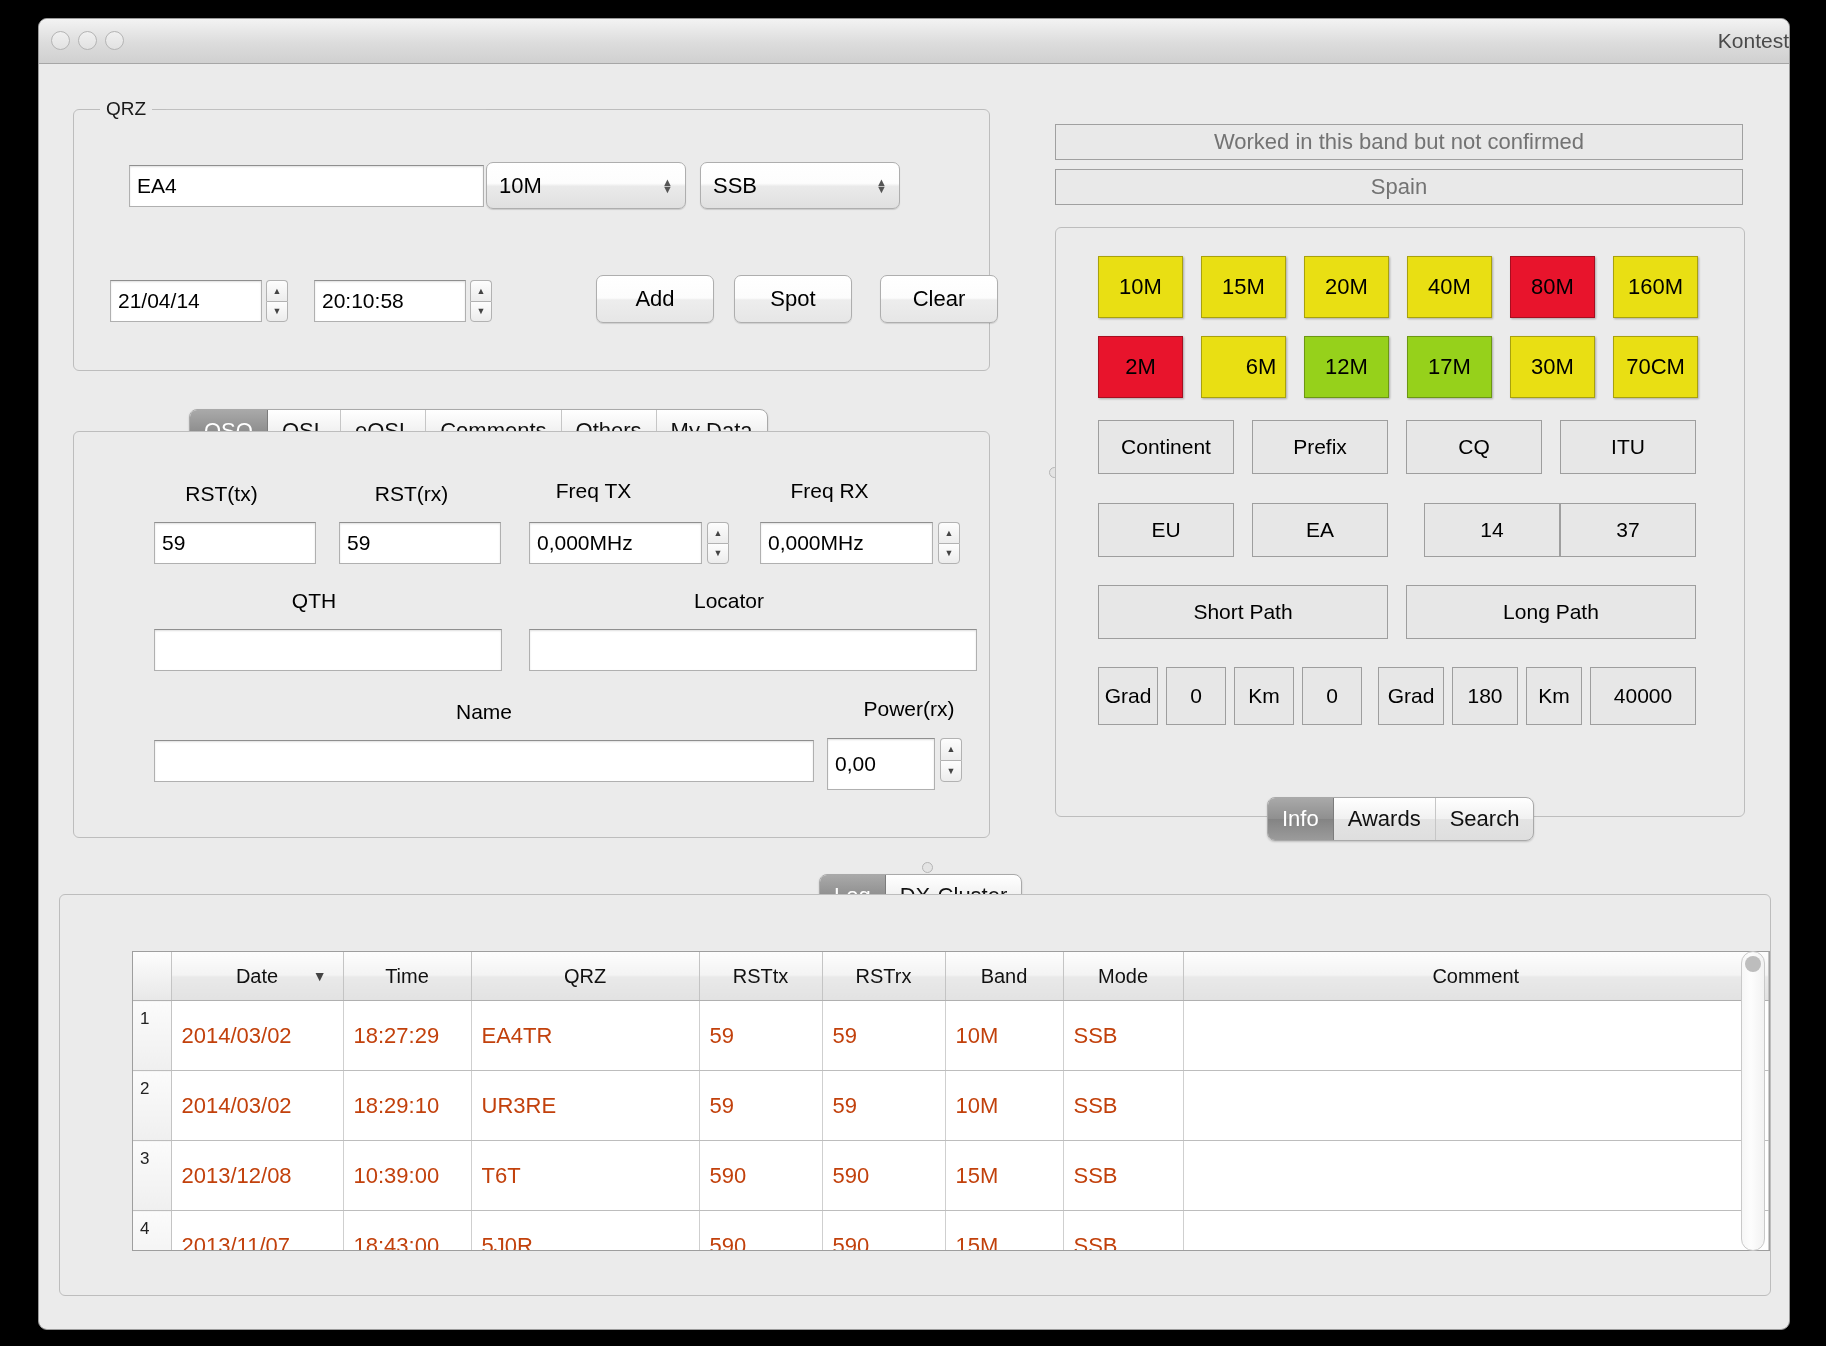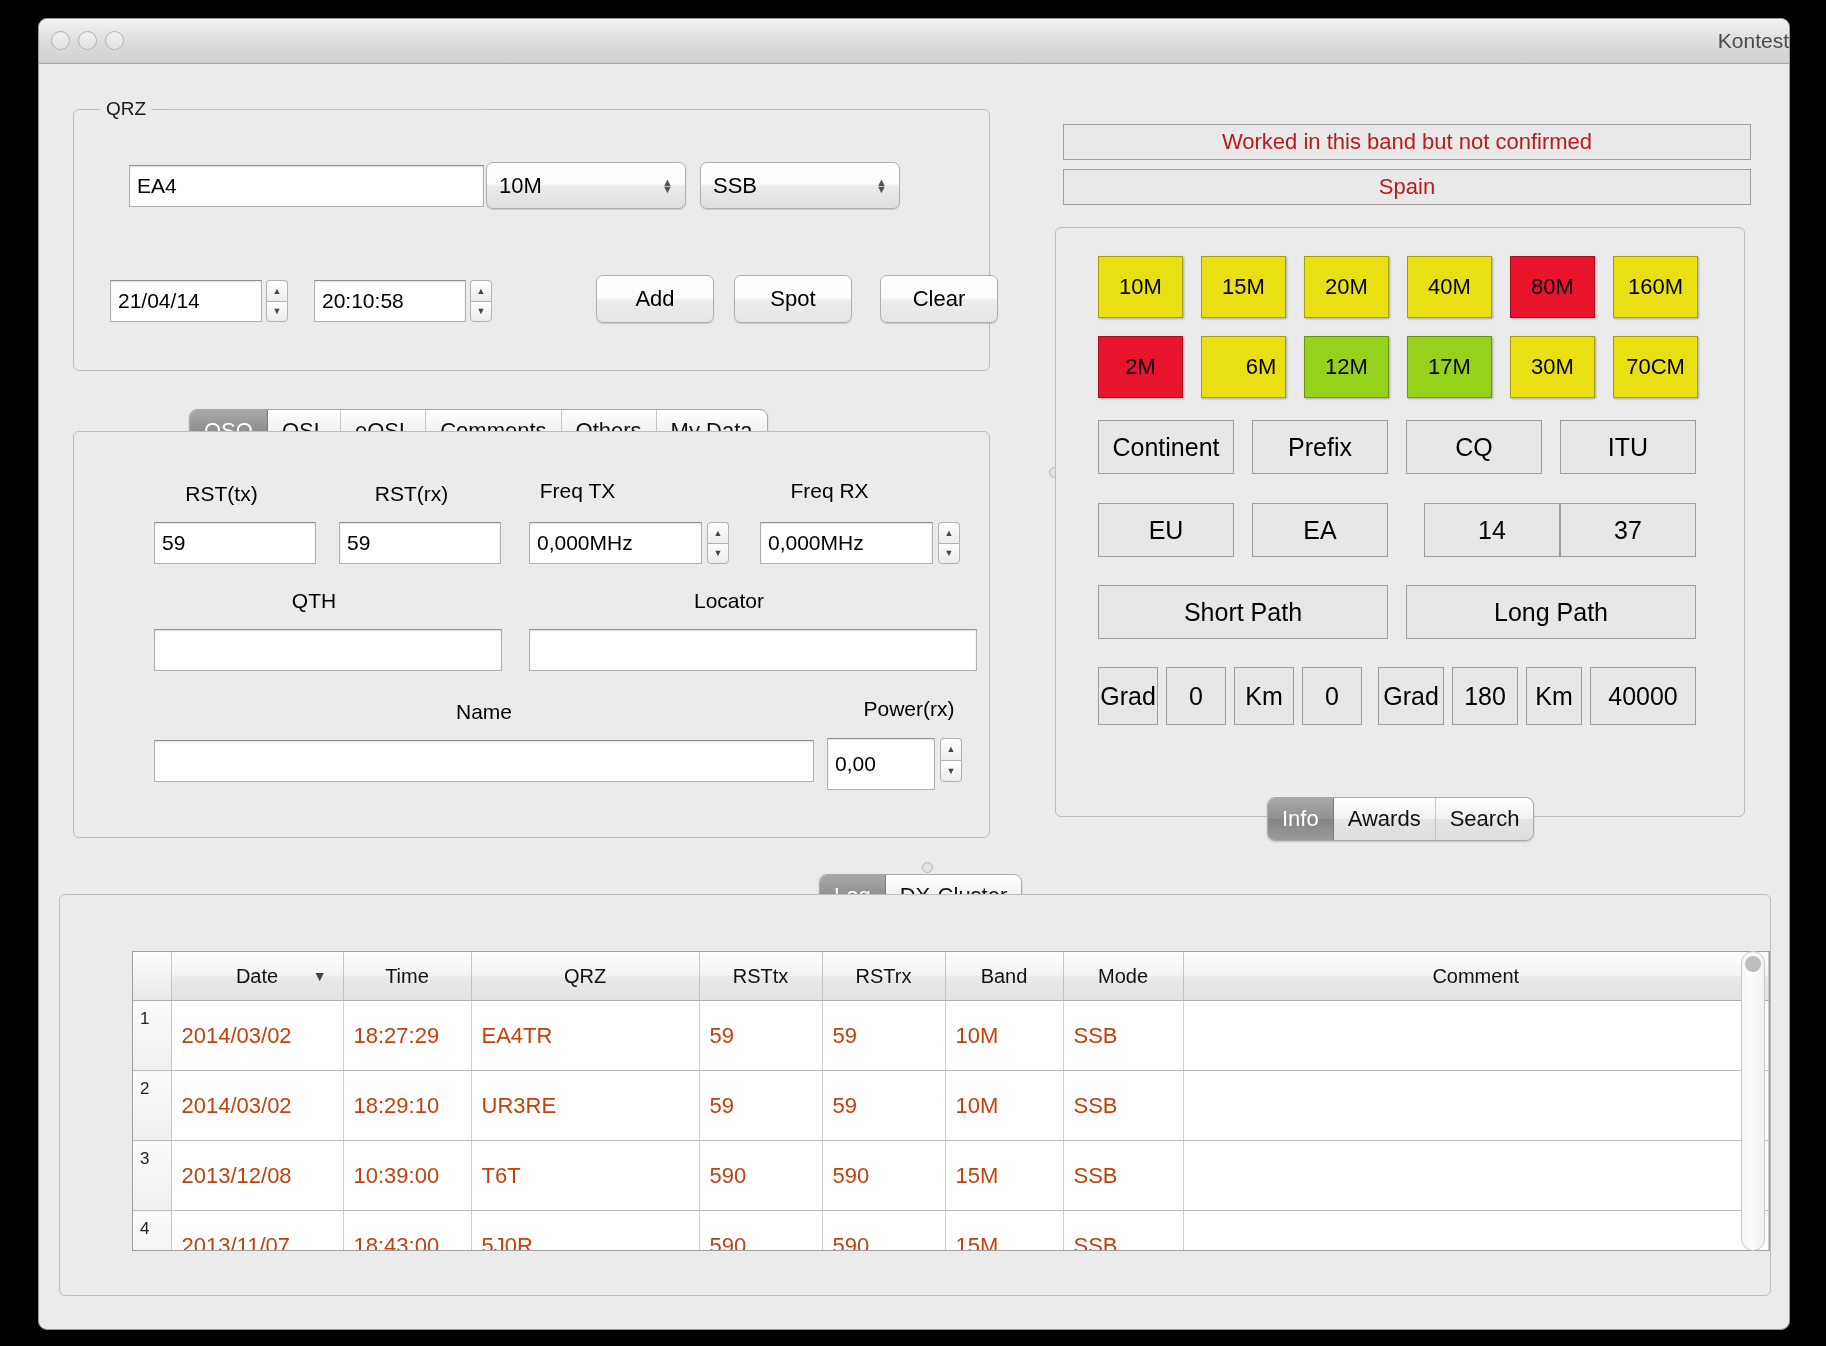--- a/index.html
+++ b/index.html
@@ -122,21 +122,21 @@
     color: #000;
     display: flex; align-items: center; justify-content: center;
     box-shadow: 0 1px 1px rgba(0,0,0,0.13);
   }
 
   .flatbtn {
     position: absolute;
     box-sizing: border-box;
     background: #e7e7e7;
     border: 1px solid #9e9e9e;
-    font-size: 25px;
+    font-size: 21px;
     color: #000;
     display: flex; align-items: center; justify-content: center;
   }
 
   .lbl {
     position: absolute;
     font-size: 21px;
     color: #000;
     text-align: center;
   }
@@ -178,22 +178,21 @@
     box-shadow: 1px 1px 2px rgba(0,0,0,0.28);
   }
 
   .infobar {
     position: absolute;
     box-sizing: border-box;
     background: #e9e9e9;
     border: 1px solid #a0a0a0;
     display: flex; align-items: center; justify-content: center;
     font-size: 22px;
-    color: #b91c1c;
-    margin-left: 8px;
+    color: #737373;
   }
 
   
   .tablewrap {
     position: absolute;
     background: #fff;
     border: 1px solid #9e9e9e;
     overflow: hidden;
     box-sizing: border-box;
   }
@@ -305,21 +304,21 @@
     <div class="tab">eQSL</div>
     <div class="tab">Comments</div>
     <div class="tab">Others</div>
     <div class="tab">My Data</div>
   </div>
 
   <div class="grpbox" style="left:34px; top:412px; width:915px; height:405px;">
 
     <div class="lbl" style="left:60px; top:50px; width:175px;">RST(tx)</div>
     <div class="lbl" style="left:250px; top:50px; width:175px;">RST(rx)</div>
-    <div class="lbl" style="left:416px; top:47px; width:175px;">Freq TX</div>
+    <div class="lbl" style="left:432px; top:47px; width:175px;">Freq TX</div>
     <div class="lbl" style="left:668px; top:47px; width:175px;">Freq RX</div>
 
     <div class="tfield" style="left:80px; top:90px; width:162px; height:42px;">59</div>
     <div class="tfield" style="left:265px; top:90px; width:162px; height:42px;">59</div>
 
     <div class="tfield" style="left:455px; top:90px; width:173px; height:42px;">0,000MHz</div>
     <div class="stepper" style="left:633px; top:90px; height:42px;">
       <div>▲</div>
       <div>▼</div>
     </div>

